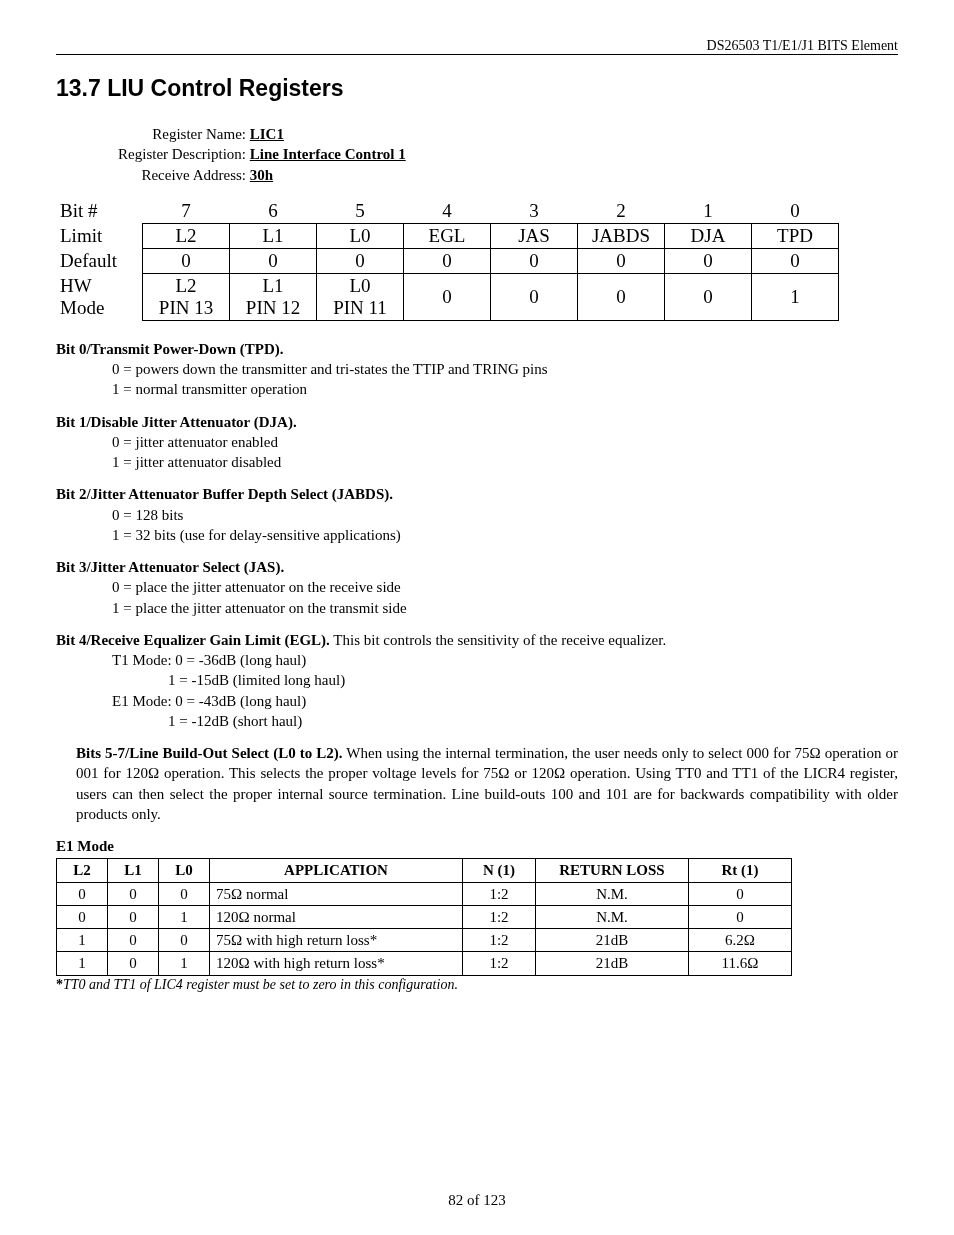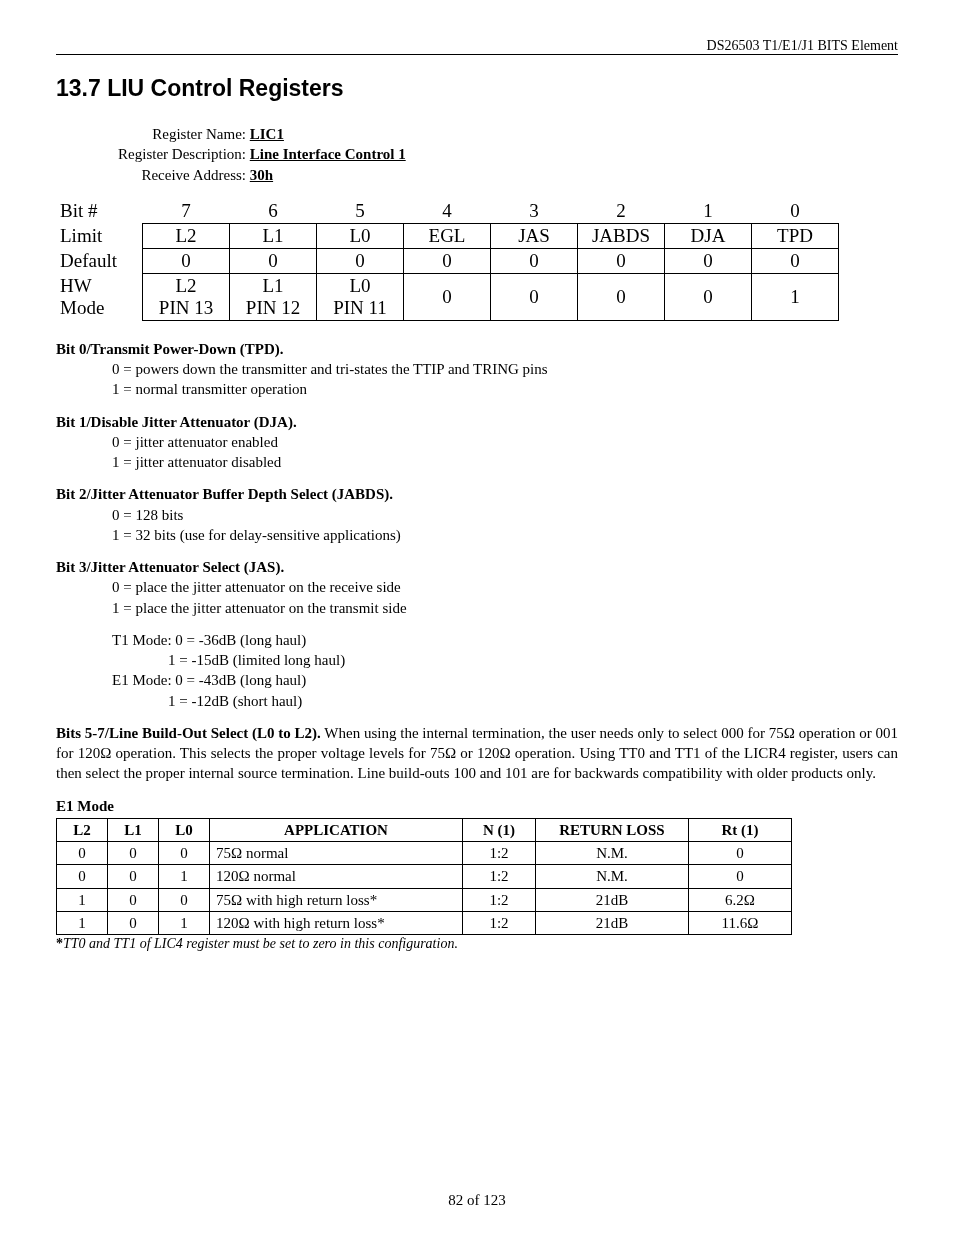--- a/index.html
+++ b/index.html
@@ -163,28 +163,31 @@
     <p class="ind">1 = 32 bits (use for delay-sensitive applications)</p>
   </div>
 
   <div class="blk">
     <p><span class="b">Bit 3/Jitter Attenuator Select (JAS).</span></p>
     <p class="ind">0 = place the jitter attenuator on the receive side</p>
     <p class="ind">1 = place the jitter attenuator on the transmit side</p>
   </div>
 
   <div class="blk">
+    <p>
+      <span class="b">Bit 4/Receive Equalizer Gain Limit (EGL).</span><span> This bit controls the sensitivity of the receive equalizer.</span>
+    </p>
     <p class="ind">T1 Mode: 0 = -36dB (long haul)</p>
     <p class="ind2">1 = -15dB (limited long haul)</p>
     <p class="ind">E1 Mode: 0 = -43dB (long haul)</p>
     <p class="ind2">1 = -12dB (short haul)</p>
   </div>
 
   <div class="blk">
-    <p style="text-align:justify;">
+    <p style="text-align:justify;margin-left:20px;">
       <span class="b">Bits 5-7/Line Build-Out Select (L0 to L2).</span><span> When using the internal termination, the user needs only to select 000 for 75Ω operation or 001 for 120Ω operation. This selects the proper voltage levels for 75Ω or 120Ω operation. Using TT0 and TT1 of the LICR4 register, users can then select the proper internal source termination. Line build-outs 100 and 101 are for backwards compatibility with older products only.</span>
     </p>
   </div>
 
   <div class="blk">
     <p class="b">E1 Mode</p>
     <table class="e1">
       <tbody>
           <tr>
         <th style="width:38px">L2</th>

